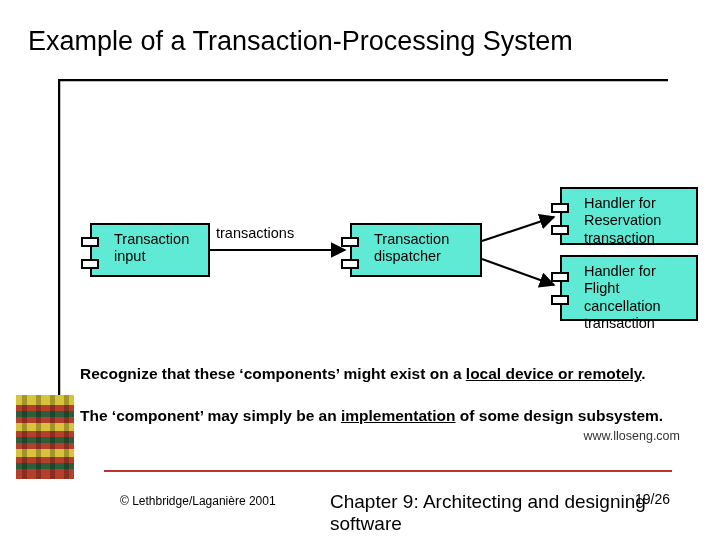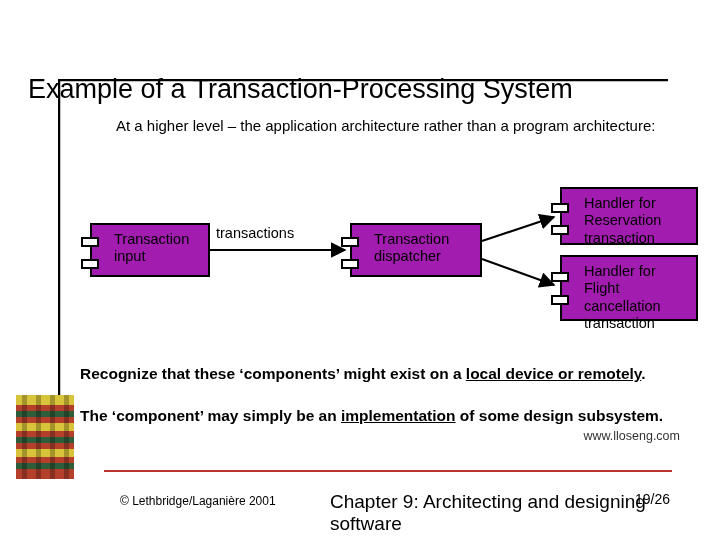--- a/index.html
+++ b/index.html
@@ -1,29 +1,29 @@
 <!DOCTYPE html>
 <html><head>
 <meta charset="utf-8">
 <style>
   * { box-sizing: border-box; margin: 0; padding: 0; }
   html, body { width: 720px; height: 540px; font-family: Arial, Helvetica, sans-serif; background: #fff; color: #000; }
   .slide { position: relative; width: 720px; height: 540px; overflow: hidden; }
 
-  .title { position: absolute; top: 26px; left: 28px; font-size: 27px; font-weight: 400; margin-top: 48px; }
+  .title { position: absolute; top: 26px; left: 28px; font-size: 27px; font-weight: 400; }
 
   .rule-h { position: absolute; top: 79px; left: 58px; width: 610px; height: 3px; background: linear-gradient(to bottom, #000 0 2px, rgba(0,0,0,0.25) 2px 3px); }
   .rule-v { position: absolute; top: 79px; left: 58px; width: 3px; height: 372px; background: linear-gradient(to right, #000 0 2px, rgba(0,0,0,0.25) 2px 3px); }
 
   .subtitle { position: absolute; top: 117px; left: 116px; font-size: 15px; }
 
   .diagram { position: absolute; top: 155px; left: 80px; width: 620px; height: 190px; }
 
   
-  .comp { position: absolute; border: 2px solid #000; background: #a21caf; font-size: 14.5px; line-height: 1.2; }
+  .comp { position: absolute; border: 2px solid #000; background: #5eead4; font-size: 14.5px; line-height: 1.2; }
   .comp .lbl { position: absolute; top: 6px; left: 22px; right: 6px; white-space: pre-line; }
   .comp .tab { position: absolute; left: -11px; width: 18px; height: 10px; border: 2px solid #000; background: #fff; }
 
   .c-input { top: 68px; left: 10px; width: 120px; height: 54px; }
   .c-input .tab.t1 { top: 12px; }
   .c-input .tab.t2 { top: 34px; }
 
   .c-disp { top: 68px; left: 270px; width: 132px; height: 54px; }
   .c-disp .tab.t1 { top: 12px; }
   .c-disp .tab.t2 { top: 34px; }
@@ -58,21 +58,20 @@
 </head>
 <body>
 
 <div class="slide">
 
   <div class="title">Example of a Transaction-Processing System</div>
 
   <div class="rule-h"></div>
   <div class="rule-v"></div>
 
-  <div class="subtitle">At a higher level – the application architecture rather than a program architecture:</div>
 
   <div class="diagram">
 
     <svg class="arrows" viewBox="0 0 620 190">
       <defs>
         <marker id="ah" viewBox="0 0 10 10" refX="9" refY="5" markerWidth="8" markerHeight="8" orient="auto">
           <path d="M0,0 L10,5 L0,10 z" fill="#000"></path>
         </marker>
       </defs>
       <line x1="130" y1="95" x2="265" y2="95" stroke="#000" stroke-width="2" marker-end="url(#ah)"></line>

